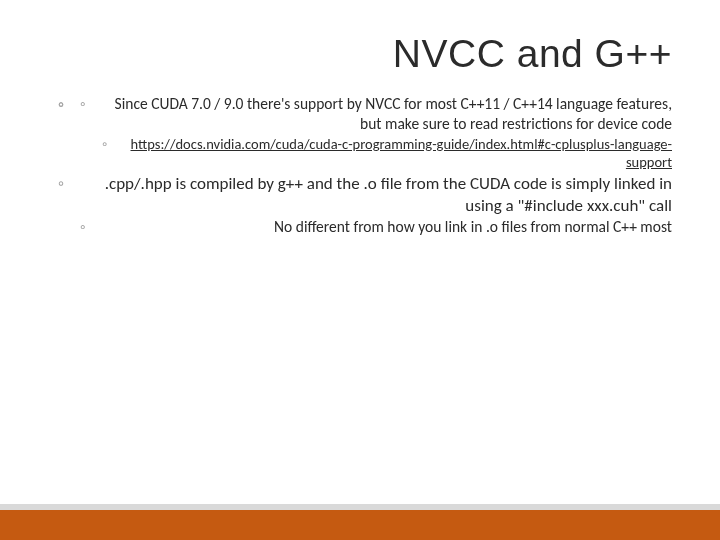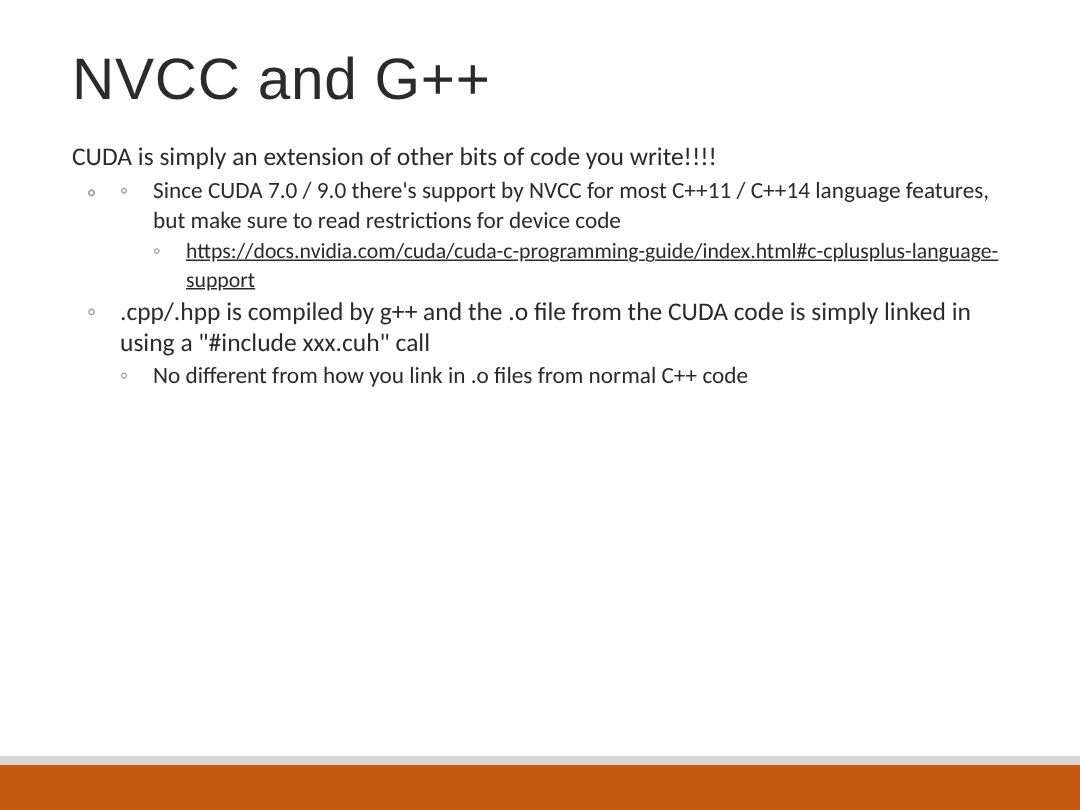--- a/index.html
+++ b/index.html
@@ -11,20 +11,21 @@
     font-family: "Segoe UI", "Calibri", Arial, sans-serif;
     color: #222;
     overflow: hidden;
   }
   .slide {
     box-sizing: border-box;
     width: 720px;
     height: 540px;
     padding: 32px 48px 0 48px;
     position: relative;
+    text-align: right;
   }
   .title {
     font-family: "Calibri Light", "Segoe UI Light", "Segoe UI", Arial, sans-serif;
     font-size: 39px;
     font-weight: 400;
     color: #2b2b2b;
     margin: 0 0 18px 0;
     letter-spacing: 0.5px;
   }
   .body {
@@ -72,21 +73,20 @@
   }
 </style>
 </head>
 <body>
 
 <div class="slide">
   <h1 class="title">NVCC and G++</h1>
 
   <div class="body">
 
-    <div class="lvl1">CUDA is simply an extension of other bits of code you write!!!!</div>
 
     <div class="lvl2">
       <span class="bullet">◦</span>
     </div>
 
     <div class="lvl2">
       <span class="bullet">◦</span>
     </div>
 
     <div class="lvl3">
@@ -99,19 +99,19 @@
       <a href="#" class="link">https://docs.nvidia.com/cuda/cuda-c-programming-guide/index.html#c-cplusplus-language-support</a>
     </div>
 
     <div class="lvl2">
       <span class="bullet">◦</span>
       <span>.cpp/.hpp is compiled by g++ and the .o file from the CUDA code is simply linked in using a "#include xxx.cuh" call</span>
     </div>
 
     <div class="lvl3">
       <span class="bullet">◦</span>
-      <span>No different from how you link in .o files from normal C++ code</span>
+      <span>No different from how you link in .o files from normal C++ most</span>
     </div>
 
   </div>
 
   <div class="footer-bar"></div>
 </div>
 
 </body></html>

